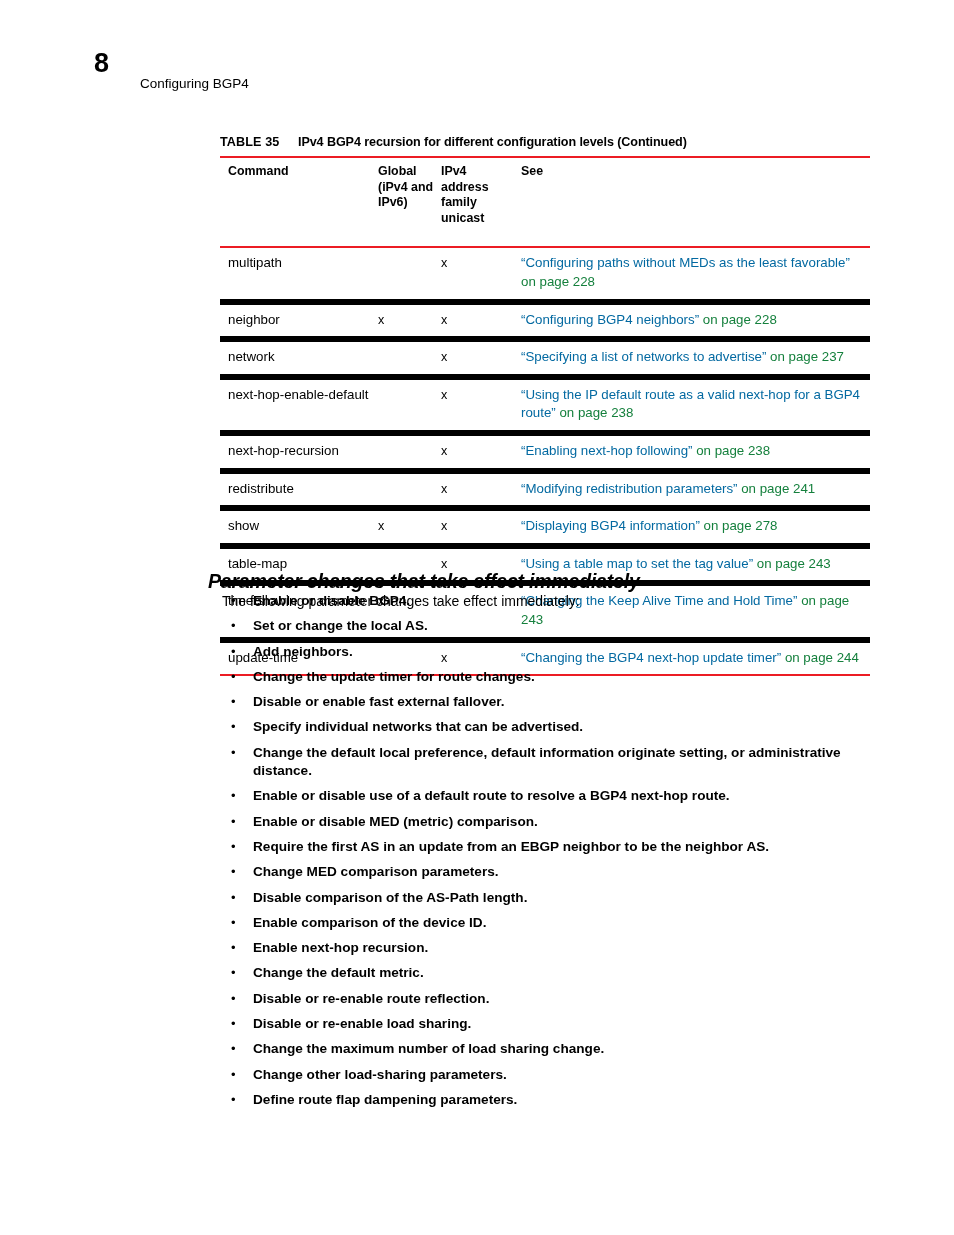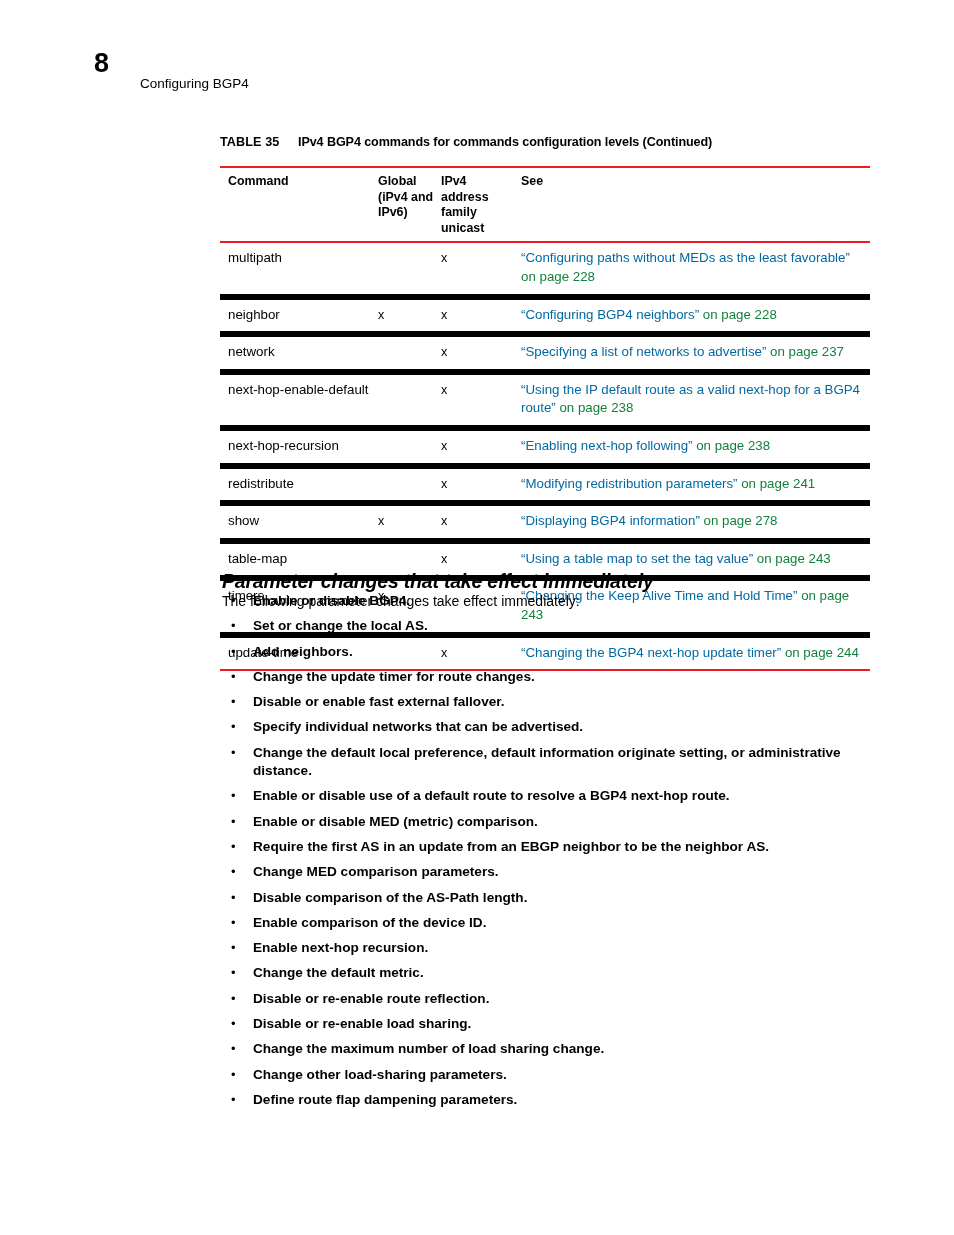--- a/index.html
+++ b/index.html
@@ -48,21 +48,21 @@
     left: 220px;
     top: 135px;
     width: 650px;
   }
 
   .table-caption {
     display: flex;
     align-items: flex-start;
     font-family: "Liberation Sans Narrow", "Liberation Sans", sans-serif;
     font-size: 12.6px;
-    padding-bottom: 17px;
+    padding-bottom: 7px;
   }
   .table-caption .caption-label {
     font-weight: bold;
     width: 78px;
     flex: 0 0 78px;
     letter-spacing: 0.1px;
   }
   .table-caption .caption-text {
     font-weight: bold;
     letter-spacing: -0.1px;
@@ -90,21 +90,21 @@
     vertical-align: top;
     padding: 0;
   }
 
   
   thead tr.head-row th {
     font-family: "Liberation Sans Narrow", "Liberation Sans", sans-serif;
     font-size: 12.4px;
     font-weight: bold;
     line-height: 15.5px;
-    padding: 6px 6px 5px 0;
+    padding: 6px 6px 20px 0;
     height: 58px;
     box-sizing: border-box;
   }
   thead tr.head-row th.cell-cmd { padding-left: 8px; }
 
   
   tbody tr.body-row td {
     font-size: 13.3px;
     line-height: 18.6px;
     padding: 6px 8px 7px 0;
@@ -130,21 +130,21 @@
   tr.rule-row-red td {
     padding: 0 !important;
     border: none !important;
     height: 2.2px;
     background: #ec1c24;
   }
 
   
   #section-heading {
     position: absolute;
-    left: 222px;
+    left: 208px;
     top: 528px;
     font-family: "Liberation Sans Narrow", "Liberation Sans", sans-serif;
     font-size: 19.5px;
     font-weight: bold;
     font-style: italic;
     letter-spacing: -0.2px;
     line-height: 26px;
     margin-top: 40px;
   }
 
@@ -191,21 +191,21 @@
 
 <div id="page-header">
   <div class="chapter-number">8</div>
   <div class="chapter-title">Configuring BGP4</div>
 </div>
 
 <div id="table-block">
 
   <div class="table-caption">
     <span class="caption-label">TABLE 35</span>
-    <span class="caption-text">IPv4 BGP4 commands for commands configuration levels  (Continued)</span>
+    <span class="caption-text">IPv4 BGP4 recursion for different configuration levels  (Continued)</span>
   </div>
 
   <div class="rule-red"></div>
 
   <table class="cmd-table">
     <colgroup>
       <col class="c-cmd">
         <col class="c-global">
         <col class="c-ipv4">
         <col class="c-see">

